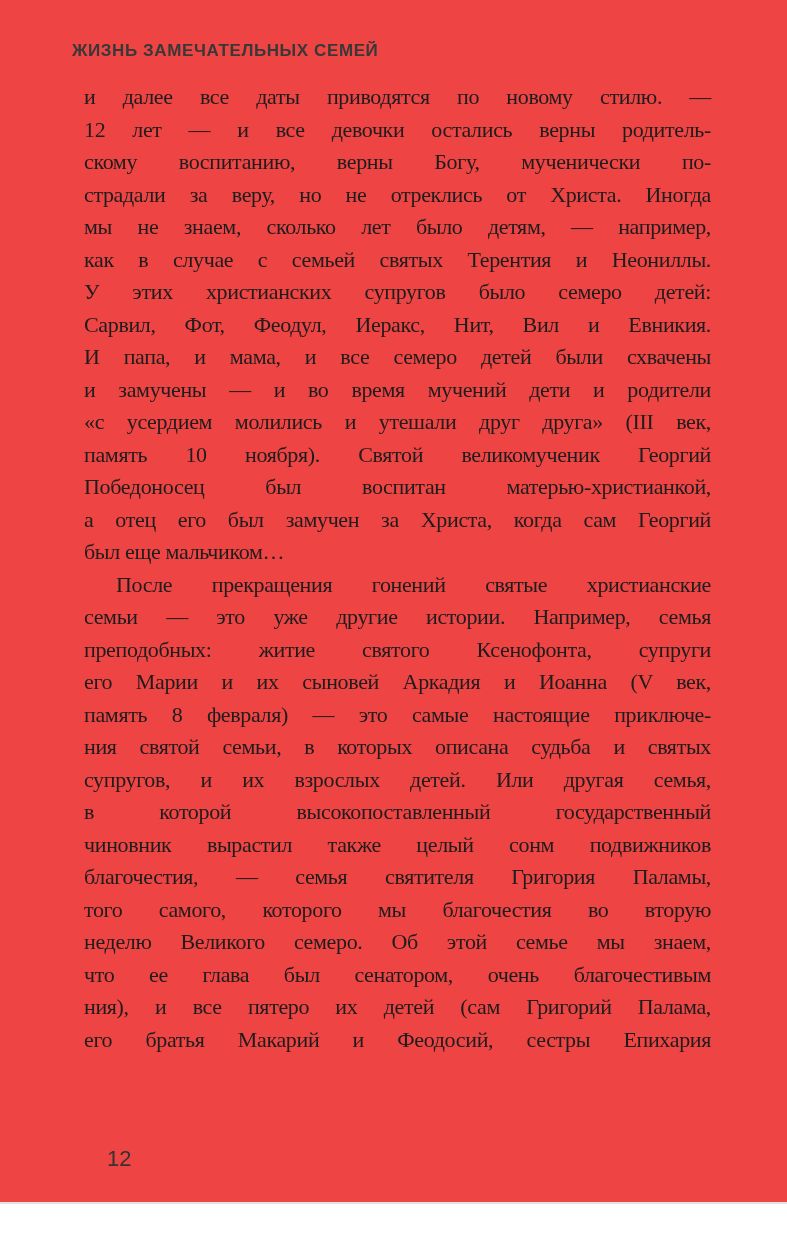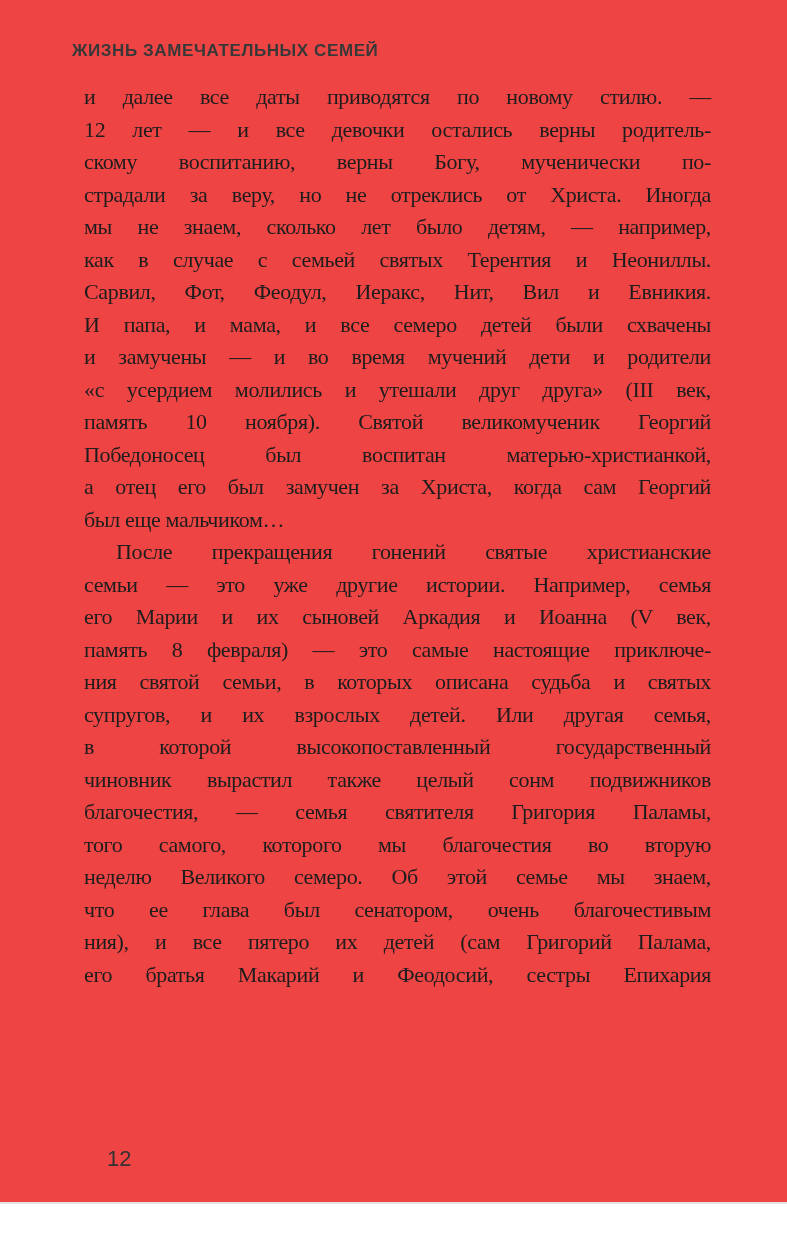--- a/index.html
+++ b/index.html
@@ -79,30 +79,32 @@
 <div class="page">
   <div class="running-header">ЖИЗНЬ ЗАМЕЧАТЕЛЬНЫХ СЕМЕЙ</div>
 
   <div class="text-block">
       <div class="line">и далее все даты приводятся по новому стилю. —</div>
       <div class="line">12 лет — и все девочки остались верны родитель-</div>
       <div class="line">скому воспитанию, верны Богу, мученически по-</div>
       <div class="line">страдали за веру, но не отреклись от Христа. Иногда</div>
       <div class="line">мы не знаем, сколько лет было детям, — например,</div>
       <div class="line">как в случае с семьей святых Терентия и Неониллы.</div>
+      <div class="line">У этих христианских супругов было семеро детей:</div>
       <div class="line">Сарвил, Фот, Феодул, Иеракс, Нит, Вил и Евникия.</div>
       <div class="line">И папа, и мама, и все семеро детей были схвачены</div>
       <div class="line">и замучены — и во время мучений дети и родители</div>
       <div class="line">«с усердием молились и утешали друг друга» (III век,</div>
       <div class="line">память 10 ноября). Святой великомученик Георгий</div>
       <div class="line">Победоносец был воспитан матерью-христианкой,</div>
       <div class="line">а отец его был замучен за Христа, когда сам Георгий</div>
       <div class="line no-justify">был еще мальчиком…</div>
       <div class="line indent">После прекращения гонений святые христианские</div>
       <div class="line">семьи — это уже другие истории. Например, семья</div>
+      <div class="line">преподобных: житие святого Ксенофонта, супруги</div>
       <div class="line">его Марии и их сыновей Аркадия и Иоанна (V век,</div>
       <div class="line">память 8 февраля) — это самые настоящие приключе-</div>
       <div class="line">ния святой семьи, в которых описана судьба и святых</div>
       <div class="line">супругов, и их взрослых детей. Или другая семья,</div>
       <div class="line">в которой высокопоставленный государственный</div>
       <div class="line">чиновник вырастил также целый сонм подвижников</div>
       <div class="line">благочестия, — семья святителя Григория Паламы,</div>
       <div class="line">того самого, которого мы благочестия во вторую</div>
       <div class="line">неделю Великого семеро. Об этой семье мы знаем,</div>
       <div class="line">что ее глава был сенатором, очень благочестивым</div>

